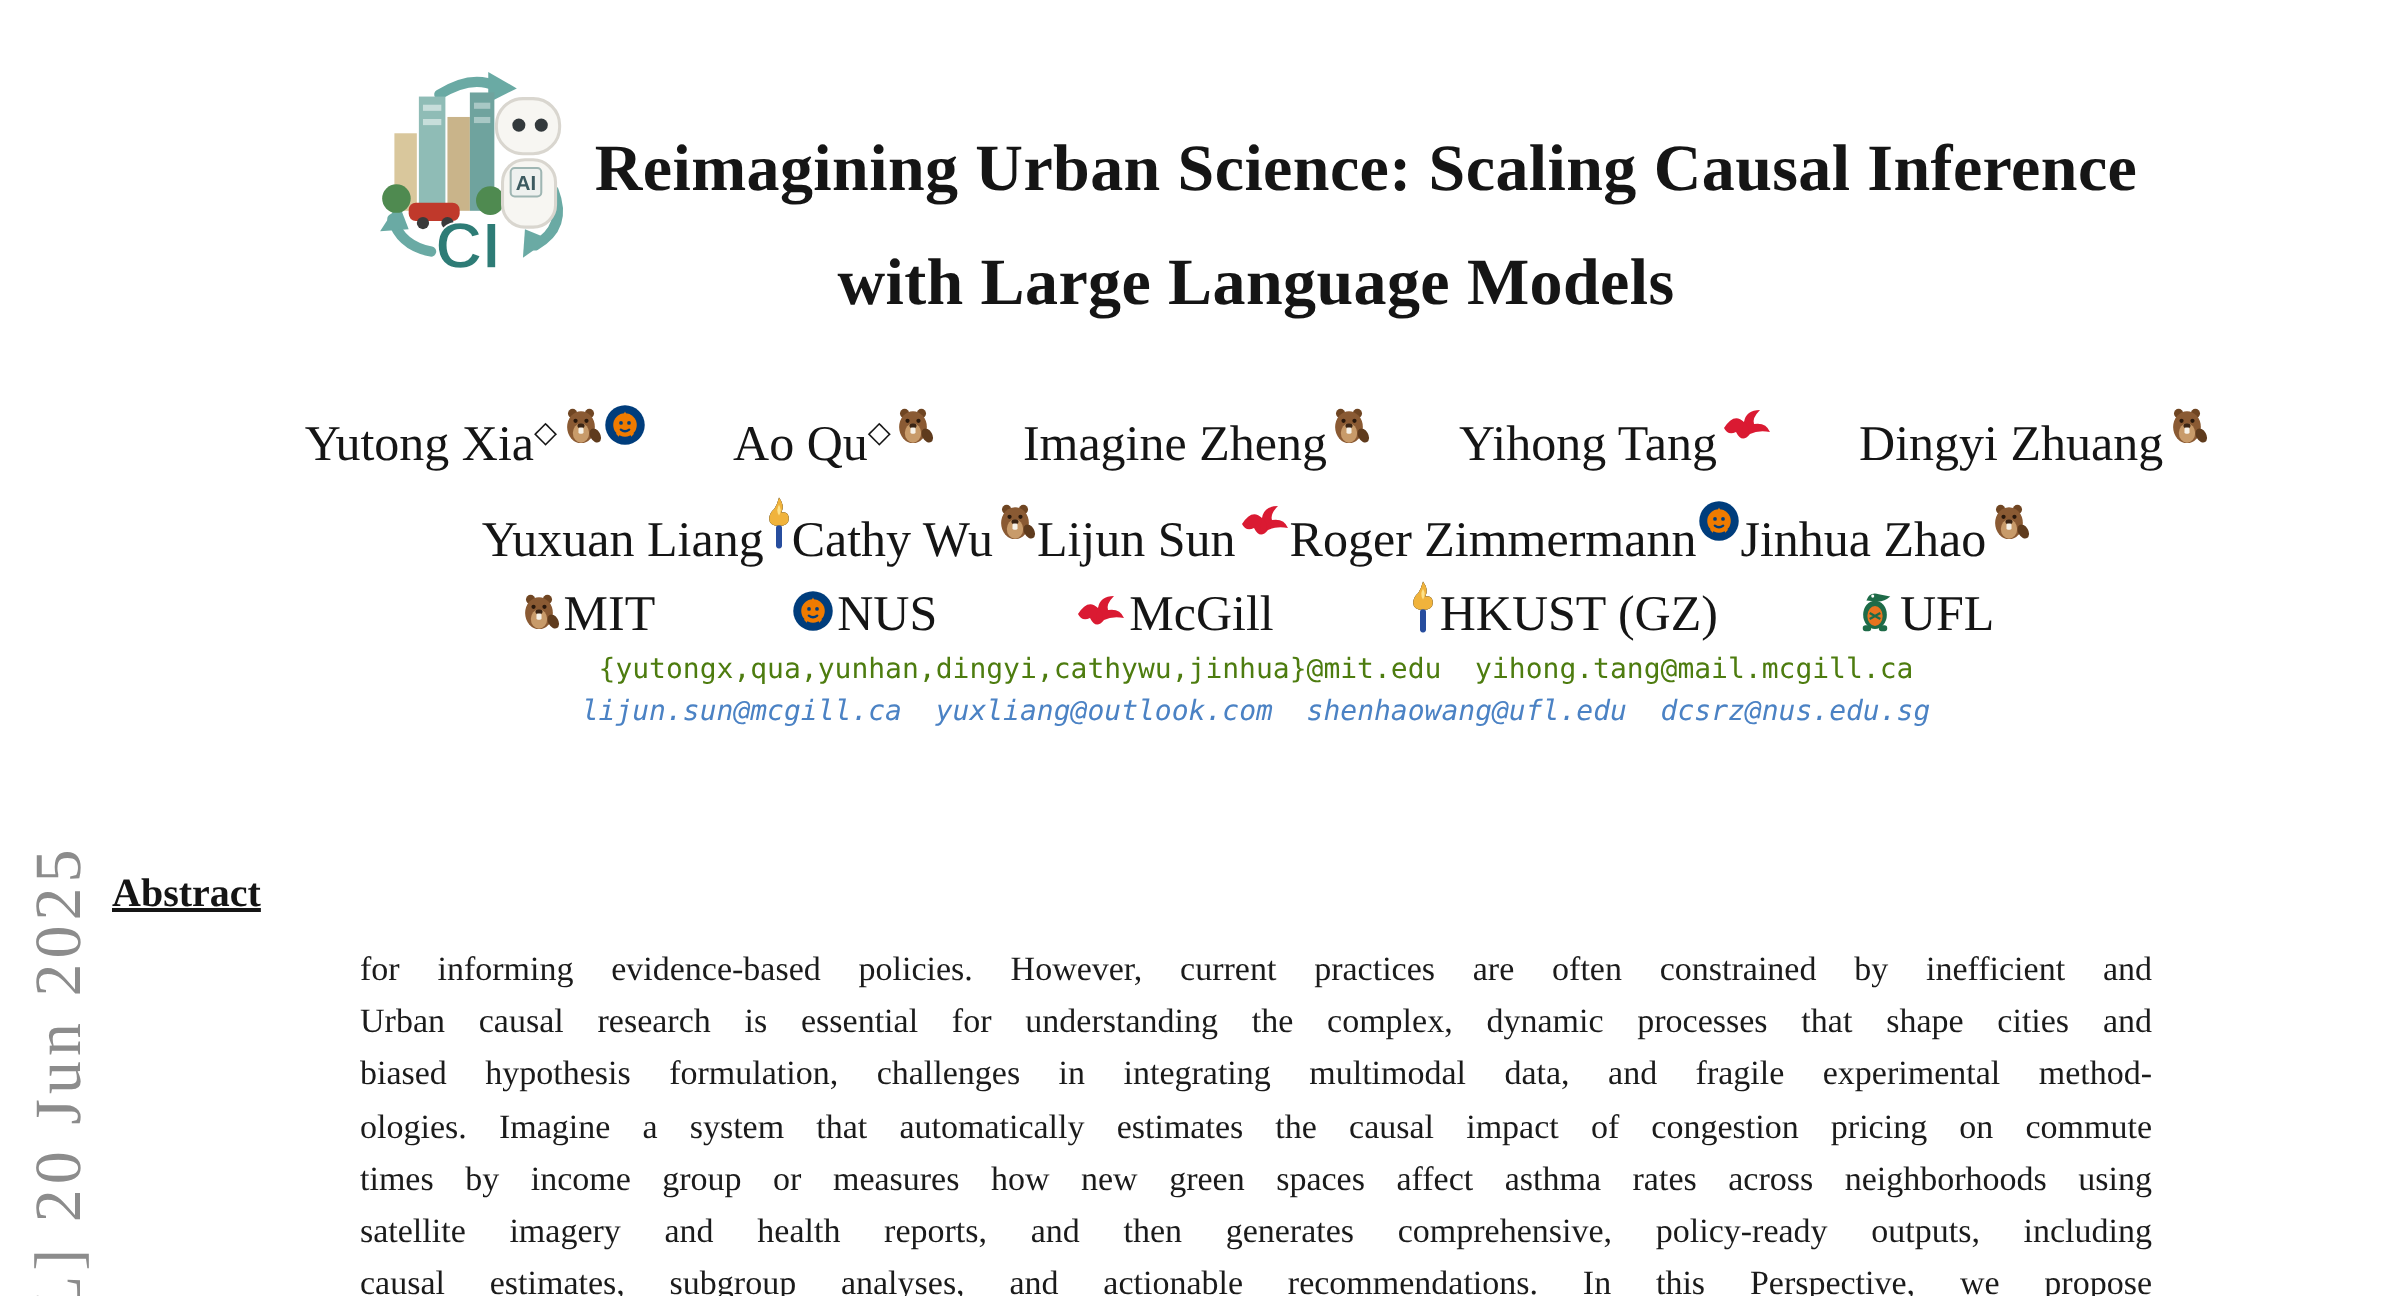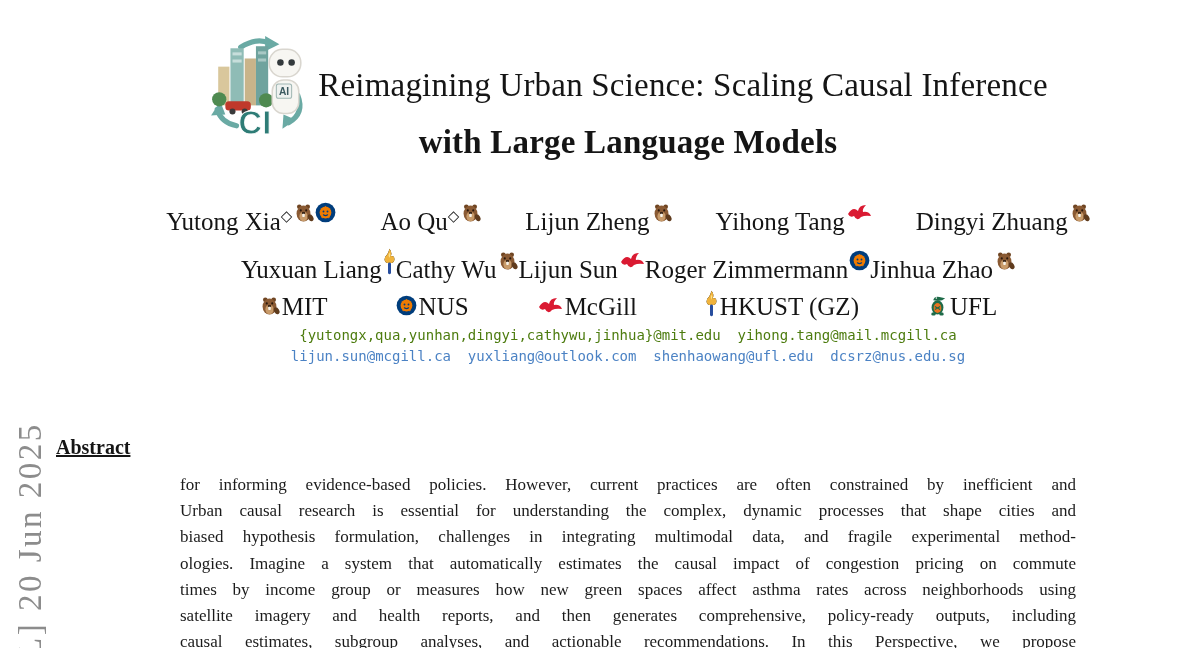--- a/index.html
+++ b/index.html
@@ -14,21 +14,21 @@
     font-size:33px; letter-spacing:2.5px; white-space:nowrap;
     font-family:"Liberation Serif", serif;
   }
 
   .content { position:absolute; left:56px; top:0; width:1144px; height:620px; }
 
   .title-row { position:absolute; top:34px; left:0; width:100%;
     display:flex; justify-content:center; align-items:center; gap:8px; }
   .logo { width:102px; height:102px; flex:0 0 auto; }
   .logo svg { width:100%; height:100%; display:block; }
-  .title-l1 { font-size:33px; font-weight:400; white-space:nowrap; letter-spacing:0.2px; }
+  .title-l1 { font-size:33px; font-weight:700; white-space:nowrap; letter-spacing:0.2px; }
   .title-l2 { position:absolute; top:124px; left:0; width:100%; text-align:center;
     font-size:33px; font-weight:700; letter-spacing:0.2px; }
 
   .authors-row { position:absolute; left:0; width:100%;
     display:flex; justify-content:center; align-items:flex-end;
     font-size:25px; white-space:nowrap; }
   .row1 { top:202px; gap:44px; }
   .row2 { top:248px; }
   .author { display:inline-block; }
   .author .sup { font-size:15px; vertical-align:9px; font-family:"DejaVu Sans", sans-serif; }
@@ -42,21 +42,21 @@
 
   .affil-row { position:absolute; top:290px; left:0; width:100%;
     display:flex; justify-content:center; align-items:baseline; gap:68px;
     font-size:25px; white-space:nowrap; }
   .affil-item .icon { vertical-align:-1px; margin-right:2px; margin-left:0; }
   .affil-item .icon-torch { vertical-align:-2px; }
 
   .email-line { position:absolute; left:0; width:100%; text-align:center;
     font-family:"DejaVu Sans Mono", monospace; font-size:14px; white-space:pre; }
   .email-1 { top:327px; }
-  .email-2 { top:348px; }
+  .email-2 { top:348px;font-style:italic; }
 
   .abstract-heading { position:absolute; top:436px; left:0; width:100%;
     text-align:left; font-size:20px; font-weight:700;text-decoration:underline; }
   .abstract-body { position:absolute; top:472px; left:124px; width:896px;
     font-size:17px; color:#1b1b1b; }
   .abs-line { text-align:justify; text-align-last:justify; line-height:26.2px; height:26.2px; overflow:hidden; }
 </style>
 </head>
 <body>
 
@@ -133,21 +133,21 @@
               <circle cx="6" cy="4.5" r="2.2" fill="#6f4522"></circle>
               <circle cx="14" cy="4.5" r="2.2" fill="#6f4522"></circle>
               <ellipse cx="10" cy="11" rx="6.6" ry="7.6" fill="#8a5a33"></ellipse>
               <ellipse cx="10" cy="13.8" rx="3.9" ry="4.6" fill="#c89b6a"></ellipse>
               <circle cx="7.4" cy="8" r="1" fill="#29180c"></circle>
               <circle cx="12.6" cy="8" r="1" fill="#29180c"></circle>
               <ellipse cx="10" cy="10.4" rx="1.7" ry="1.2" fill="#3a2414"></ellipse>
               <rect x="8.8" y="11.2" width="2.4" height="3" rx="0.7" fill="#f7f3ea"></rect>
               <ellipse cx="16.8" cy="15" rx="2.4" ry="3.6" fill="#5f3b1d" transform="rotate(-30 16.8 15)"></ellipse>
             </svg></span></span>
-        <span class="author"><span>Lijun Zheng</span><span class="icon icon-beaver"><svg viewBox="0 0 20 20">
+        <span class="author"><span>Imagine Zheng</span><span class="icon icon-beaver"><svg viewBox="0 0 20 20">
               <circle cx="6" cy="4.5" r="2.2" fill="#6f4522"></circle>
               <circle cx="14" cy="4.5" r="2.2" fill="#6f4522"></circle>
               <ellipse cx="10" cy="11" rx="6.6" ry="7.6" fill="#8a5a33"></ellipse>
               <ellipse cx="10" cy="13.8" rx="3.9" ry="4.6" fill="#c89b6a"></ellipse>
               <circle cx="7.4" cy="8" r="1" fill="#29180c"></circle>
               <circle cx="12.6" cy="8" r="1" fill="#29180c"></circle>
               <ellipse cx="10" cy="10.4" rx="1.7" ry="1.2" fill="#3a2414"></ellipse>
               <rect x="8.8" y="11.2" width="2.4" height="3" rx="0.7" fill="#f7f3ea"></rect>
               <ellipse cx="16.8" cy="15" rx="2.4" ry="3.6" fill="#5f3b1d" transform="rotate(-30 16.8 15)"></ellipse>
             </svg></span></span>

